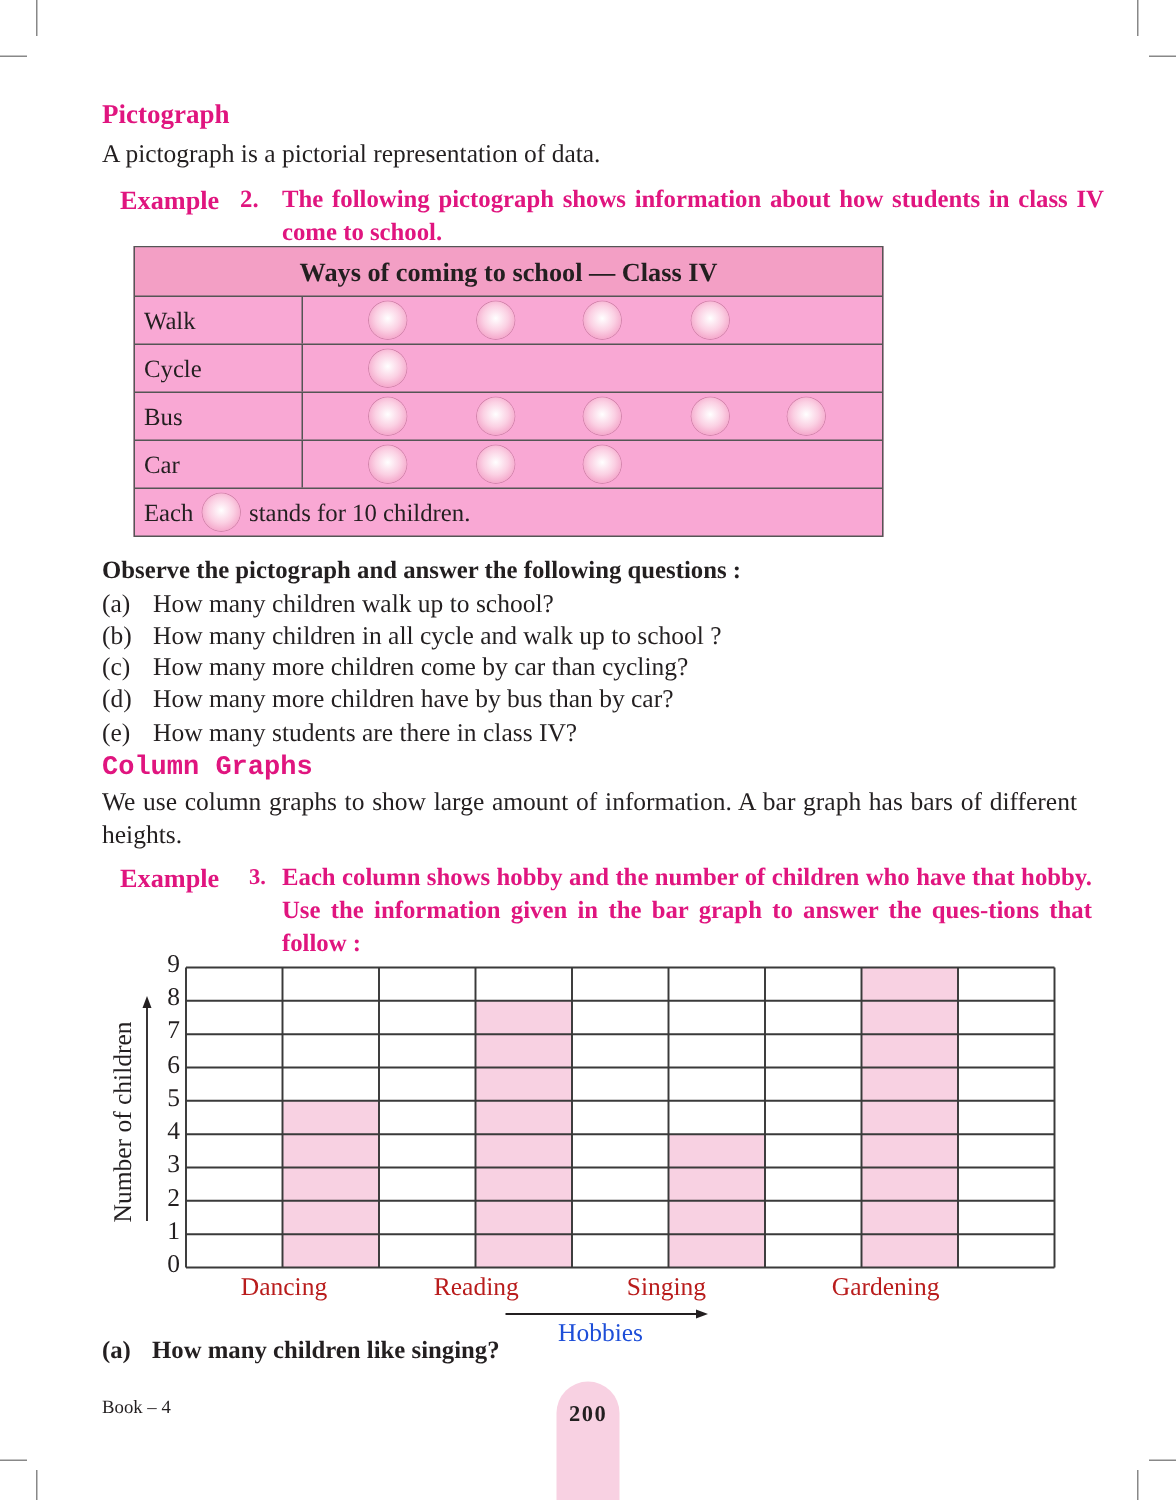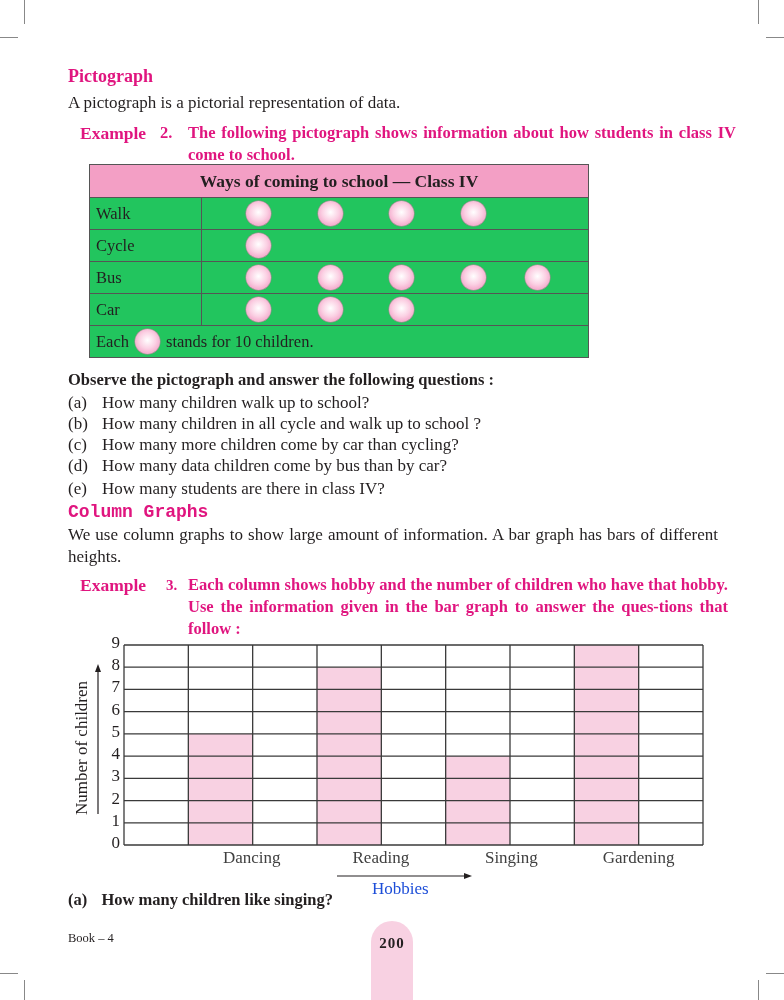--- a/index.html
+++ b/index.html
@@ -7,42 +7,42 @@
          font-family:"Liberation Serif","DejaVu Serif",serif; color:#231f20; }
   .crop { position:absolute; background:#888; }
   .heading { position:absolute; left:68px; color:#e0157f; font-weight:bold; font-size:18px; }
   .para { position:absolute; left:68px; width:650px; font-size:17px; line-height:22px; color:#231f20; text-align:justify; }
   .example { position:absolute; left:80px; width:650px; color:#e0157f; font-weight:bold; font-size:16.5px; line-height:22px; }
   .example .ex-label { position:absolute; left:0; top:0; font-size:17.5px; }
   .example .ex-num { position:absolute; top:0; }
   .example .ex-text { position:absolute; text-align:justify; }
 
   
-  .picto { position:absolute; left:89px; top:164px; width:498px; border:1.5px solid #555; background:#22c55e; }
+  .picto { position:absolute; left:89px; top:164px; width:498px; border:1.5px solid #555; background:#f9a8d4; }
   .picto-title { height:32px; background:#f39fc5; border-bottom:1.5px solid #555; text-align:center; font-weight:bold;
                  font-size:17.5px; line-height:32px; }
   .picto-row { height:31px; border-bottom:1.5px solid #555; position:relative; }
   .picto-row .lbl { position:absolute; left:0; top:0; width:112px; height:31px; border-right:1.5px solid #555;
                     font-size:16.5px; line-height:31px; padding-left:6px; box-sizing:border-box; }
   .picto-row .icons { position:absolute; left:113px; top:0; right:0; height:31px; }
   .pic { position:absolute; top:3px; width:25px; height:25px; border-radius:50%;
          background:radial-gradient(circle at 50% 45%, #ffffff 0%, #fbd0e3 45%, #f29ac3 85%, #d97aa8 100%);
          box-shadow:0 0 0 0.5px #c77ba0; }
   .picto-foot { height:31px; position:relative; font-size:16.5px; line-height:31px; }
   .picto-foot .pic { top:3px; }
 
   .qhead { position:absolute; left:68px; top:370px; font-weight:bold; font-size:16.5px; }
   .qlist { position:absolute; left:68px; top:392px; font-size:17px; }
   .qlist .q { position:relative; height:21px; line-height:21px; }
   .qlist .q .qn { position:absolute; left:0; }
   .qlist .q .qt { position:absolute; left:34px; white-space:nowrap; }
   .ylabel { position:absolute; left:-4px; top:740px; width:170px; height:22px; transform:rotate(-90deg); transform-origin:0 0;
             font-size:17px; color:#231f20; white-space:nowrap; }
   .xlabel { position:absolute; color:#1d4ed8; font-size:17px; }
-  .cat { position:absolute; color:#404040; font-size:17px; text-align:right; width:120px; }
+  .cat { position:absolute; color:#b91c1c; font-size:17px; text-align:left; width:120px; }
   .tick { position:absolute; font-size:17px; width:14px; text-align:right; }
 
   .footer-left { position:absolute; left:68px; top:931px; font-size:12.5px; }
   .page-tab { position:absolute; left:371px; top:921px; width:42px; height:79px; background:#f8d1e2; border-radius:21px 21px 0 0; }
   .page-num { position:absolute; left:371px; top:935px; width:42px; text-align:center; font-weight:bold; font-size:15px; letter-spacing:1px; }
 </style>
 </head>
 <body>
 
 <div class="crop" style="left:24px;top:0;width:1px;height:24px;"></div>
@@ -116,21 +116,21 @@
   <div class="q">
       <span class="qn">(b)</span>
       <span class="qt">How many children in all cycle and walk up to school ?</span>
     </div>
   <div class="q">
       <span class="qn">(c)</span>
       <span class="qt">How many more children come by car than cycling?</span>
     </div>
   <div class="q">
       <span class="qn">(d)</span>
-      <span class="qt">How many data children come by bus than by car?</span>
+      <span class="qt">How many more children have by bus than by car?</span>
     </div>
   <div class="q" style="margin-top:2px;">
       <span class="qn">(e)</span>
       <span class="qt">How many students are there in class IV?</span>
     </div>
 </div>
 
 <div class="heading" style="top:502px;font-family:Liberation Mono, monospace;">Column Graphs</div>
 <div class="para" style="top:524px;">We use column graphs to show large amount of information. A bar graph has bars of different heights.</div>
 

